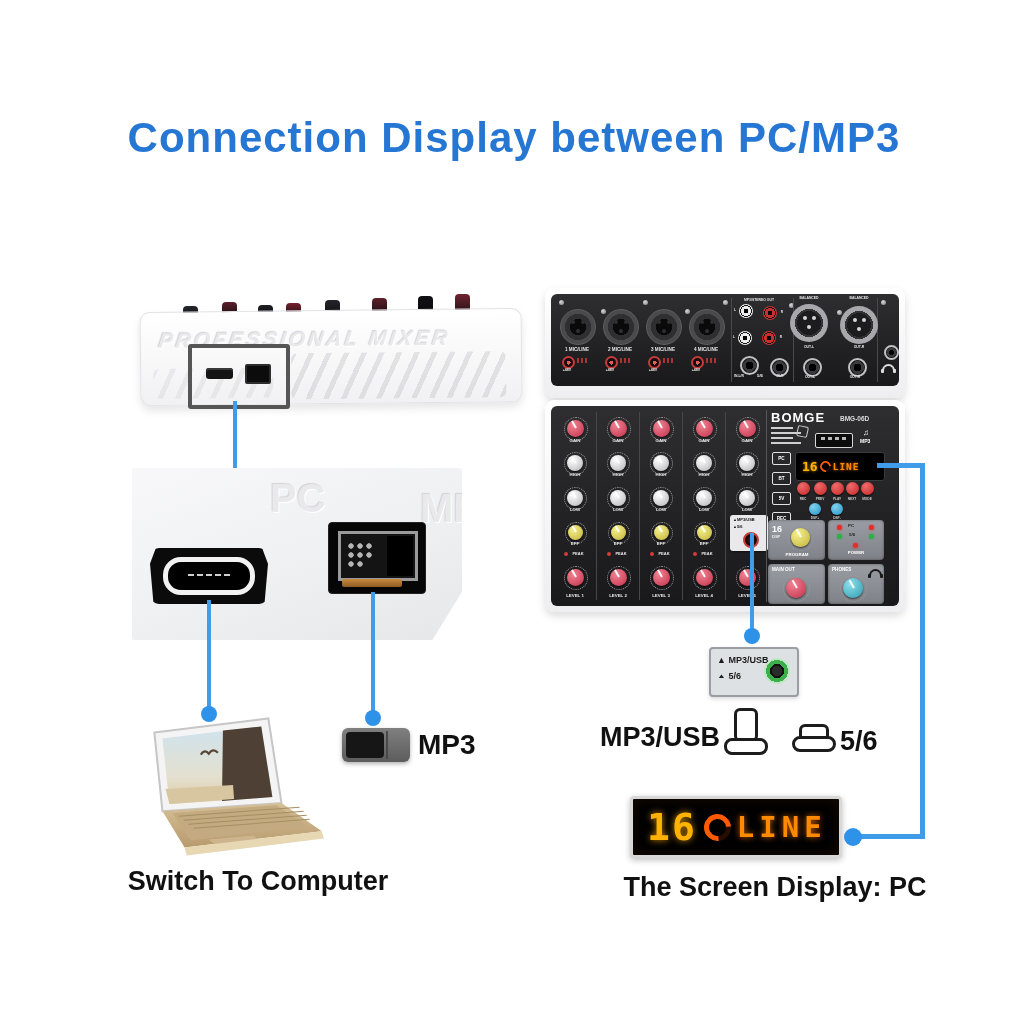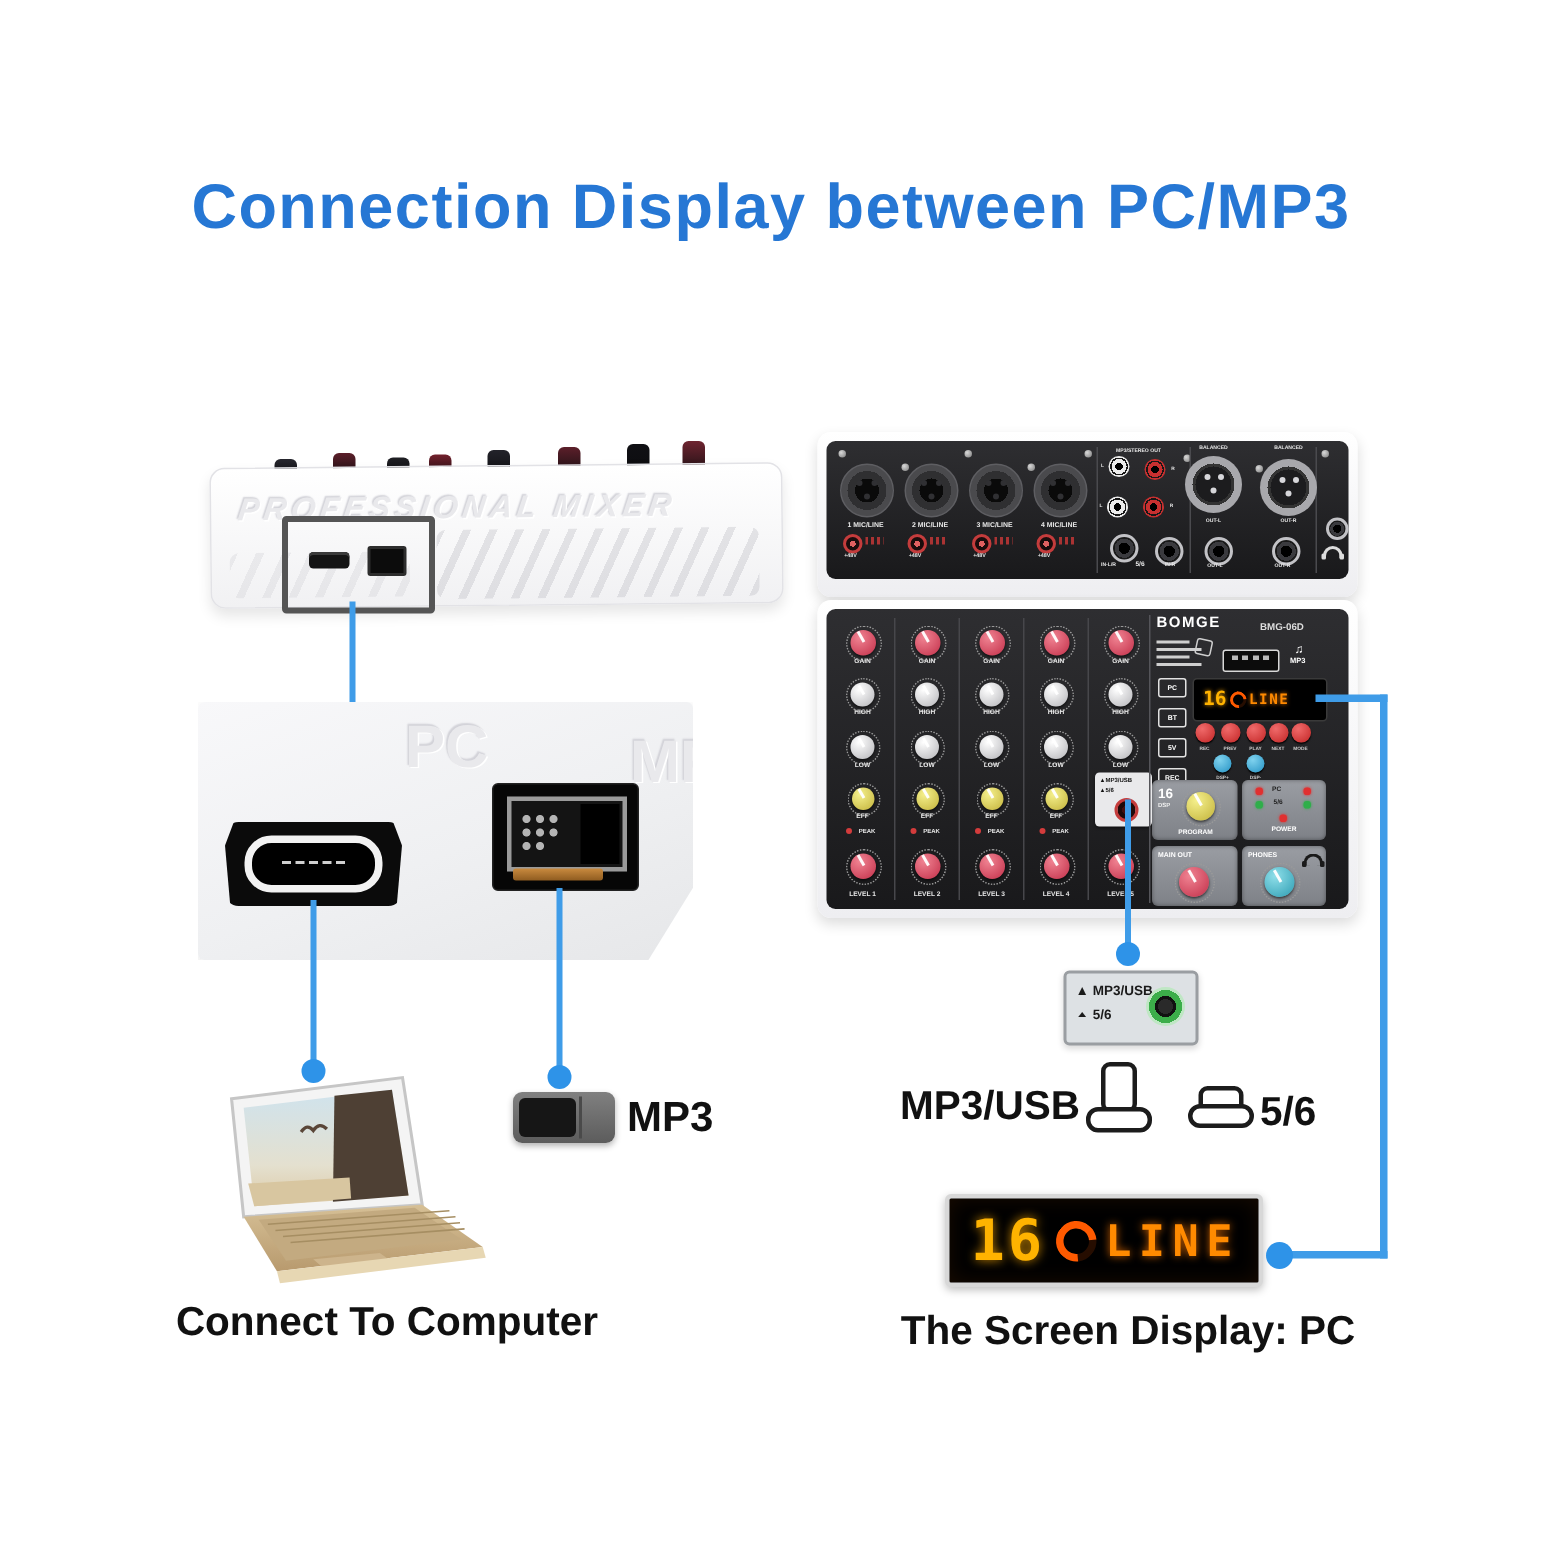--- a/index.html
+++ b/index.html
@@ -131,21 +131,21 @@
     <polygon points="50,24 148,12 159,82 57,89" fill="url(#sky)"></polygon>
     <polygon points="110,16 148,12 159,82 109,86" fill="#4e4034"></polygon>
     <polygon points="53,74 120,70 121,84 57,89" fill="#d8c6a0"></polygon>
     <path d="M88,40 q4,-6 8,-1 q4,-6 9,-1" stroke="#5a4638" fill="none" stroke-width="2.2"></path>
     <polygon points="50,96 168,88 208,116 72,132" fill="url(#base)"></polygon>
     <polygon points="60,98 163,90 194,111 78,125" fill="#c3aa80"></polygon>
     <path d="M66,101 L186,92 M71,105 L190,96 M76,109 L193,100 M81,113 L196,104" stroke="#a68e62" stroke-width="1"></path>
     <polygon points="96,124 140,120 150,127 104,131" fill="#cdb48c"></polygon>
     <polygon points="72,132 208,116 210,123 74,140" fill="#e7d7b3"></polygon>
   </svg>
-  <div class="caption" style="left:88px;top:866px;width:340px;font-size:27px;">Connect To Computer</div>
+  <div class="caption" style="left:88px;top:866px;width:340px;font-size:27px;">Switch To Computer</div>
 
   <div class="abs" style="left:342px;top:728px;width:68px;height:34px;border-radius:6px;background:linear-gradient(#808080,#5c5c5c);box-shadow:0 2px 4px rgba(0,0,0,.3);">
     <div class="abs" style="left:4px;top:4px;width:38px;height:26px;background:#161616;border-radius:4px;"></div>
     <div class="abs" style="left:44px;top:3px;width:2px;height:28px;background:#4a4a4a;"></div>
   </div>
   <div class="caption" style="left:418px;top:729px;width:90px;font-size:28px;text-align:left;">MP3</div>
 
   <div class="frame" style="left:545px;top:288px;width:360px;height:110px;"></div>
   <div class="blackpanel" id="jack-panel" style="left:551px;top:294px;width:348px;height:92px;">
       <div style="position: absolute; left: 8px; top: 6px; width: 5px; height: 5px; border-radius: 50%; background: radial-gradient(circle at 35% 35%, rgb(216, 216, 216), rgb(122, 122, 122));"></div>
@@ -368,21 +368,21 @@
         <div style="position: absolute; left: 3px; top: 2px; font-size: 4px; font-weight: bold; color: rgb(17, 17, 17); white-space: nowrap;">▲MP3/USB</div>
         <div style="position: absolute; left: 3px; top: 9px; font-size: 4px; font-weight: bold; color: rgb(17, 17, 17);">▲5/6</div>
         <div style="position: absolute; left: 13px; top: 17px; width: 12px; height: 12px; border-radius: 50%; border: 2px solid rgb(196, 60, 60); background: radial-gradient(circle, rgb(69, 17, 17) 0px, rgb(69, 17, 17) 3px, rgb(32, 10, 10) 3px);"></div>
       </div>
       <div class="tickring" style="left: 184.5px; top: 159.5px; width: 22px; height: 22px;"></div>
       <div class="knob" style="left: 187.5px; top: 162.5px; width: 17px; height: 17px; background: radial-gradient(circle at 35% 30%, rgb(240, 131, 146), rgb(194, 47, 73));">
         <div class="ptr" style="left: 50%; top: 50%; width: 2px; height: 7.5px; background: rgba(255, 255, 255, 0.95); transform-origin: 1px 0px; transform: rotate(150deg);"></div>
       </div>
       <div class="wlabel" style="left: 196px; top: 187px; font-size: 4.4px; color: rgb(232, 232, 232);">LEVEL 5</div>
       <div style="position: absolute; left: 215px; top: 4px; width: 1px; height: 192px; background: rgb(85, 85, 90);"></div>
-      <div style="position: absolute; left: 220px; top: 4px; font-size: 10px; font-weight: bold; color: rgb(255, 255, 255); letter-spacing: 1px;">BOMGE</div>
+      <div style="position: absolute; left: 220px; top: 4px; font-size: 13px; font-weight: bold; color: rgb(255, 255, 255); letter-spacing: 1px;">BOMGE</div>
       <div style="position: absolute; left: 289px; top: 9px; font-size: 6.5px; font-weight: bold; color: rgb(221, 221, 221);">BMG-06D</div>
       <div style="position: absolute; left: 220px; top: 21px; width: 38px; height: 20px;">
         <div style="position: absolute; left: 0px; top: 0px; width: 22px; height: 2px; background: rgb(207, 207, 207);"></div>
         <div style="position: absolute; left: 0px; top: 5px; width: 30px; height: 2px; background: rgb(207, 207, 207);"></div>
         <div style="position: absolute; left: 0px; top: 10px; width: 22px; height: 2px; background: rgb(207, 207, 207);"></div>
         <div style="position: absolute; left: 0px; top: 15px; width: 30px; height: 2px; background: rgb(207, 207, 207);"></div>
         <div style="position: absolute; left: 26px; top: -1px; width: 9px; height: 9px; border: 1.5px solid rgb(207, 207, 207); border-radius: 2px; transform: rotate(12deg);"></div>
       </div>
       <div style="position: absolute; left: 264px; top: 27px; width: 36px; height: 13px; background: rgb(12, 12, 12); border: 1.5px solid rgb(216, 216, 216); border-radius: 2px;">
         <div style="position: absolute; left: 5px; top: 3px; width: 26px; height: 3px; background: repeating-linear-gradient(90deg, rgb(185, 185, 185) 0px, rgb(185, 185, 185) 4px, transparent 4px, transparent 7px);"></div>
@@ -470,20 +470,20 @@
     <div style="left:7px;top:0;width:24px;height:10px;border-radius:6px 6px 0 0;"></div>
     <div style="left:0;top:12px;width:38px;height:10px;border-radius:8px;"></div>
   </div>
   <div class="caption" style="left:840px;top:726px;width:70px;font-size:27px;text-align:left;">5/6</div>
 
   <div class="bigdisp">
     <span class="seg16">16</span>
     <span class="swirl" style="position:static;display:inline-block;width:17px;height:17px;border:5px solid #ff5a00;border-right-color:rgba(255,90,0,.15);transform:rotate(40deg);margin-left:7px;"></span>
     <span class="segword">LINE</span>
   </div>
-  <div class="caption" style="left:592px;top:872px;width:320px;font-size:27px;">The Screen Display: PC</div>
+  <div class="caption" style="left:615px;top:872px;width:320px;font-size:27px;">The Screen Display: PC</div>
 
   <div class="bline" style="left:877px;top:463px;width:48px;height:5px;"></div>
   <div class="bline" style="left:920px;top:463px;width:5px;height:376px;"></div>
   <div class="bline" style="left:858px;top:834px;width:67px;height:5px;"></div>
   <div class="bdot" style="left:844px;top:828px;width:18px;height:18px;"></div>
 
 </div>
 
 </body></html>

